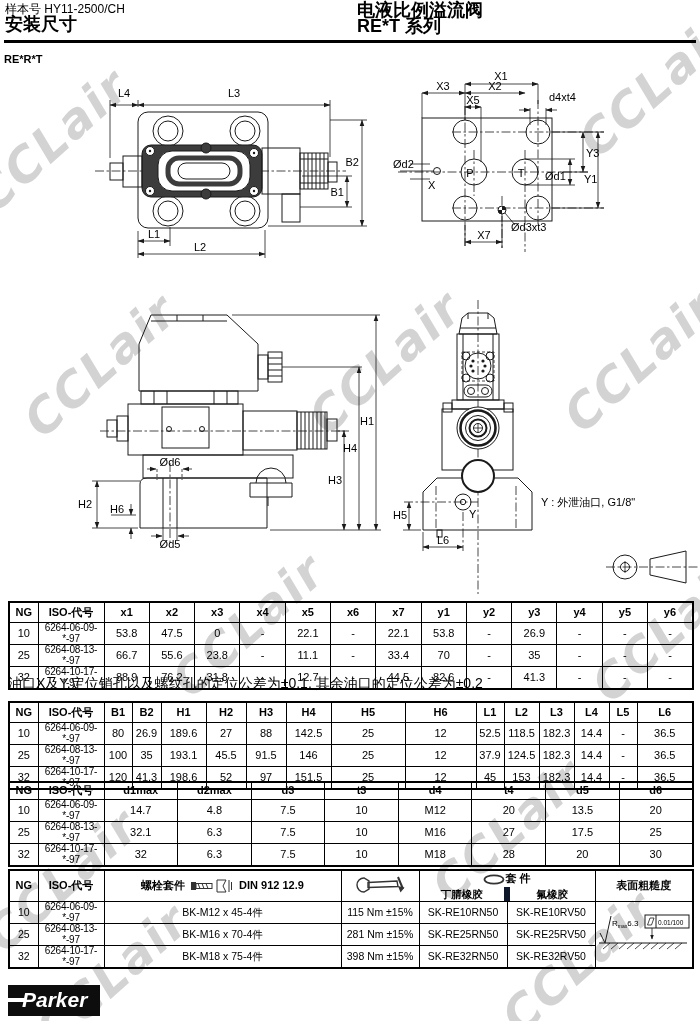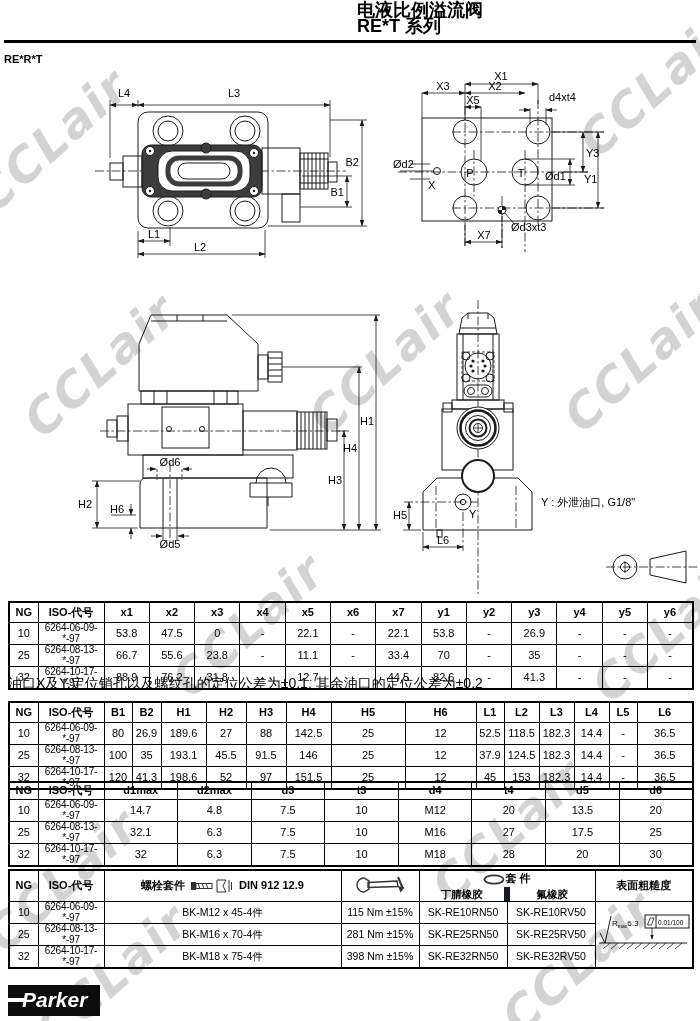--- a/index.html
+++ b/index.html
@@ -55,20 +55,24 @@
   <div class="wm" style="left:100px;top:365px">CCLair</div>
   <div class="wm" style="left:385px;top:362px">CCLair</div>
   <div class="wm" style="left:640px;top:360px">CCLair</div>
   <div class="wm" style="left:248px;top:625px">CCLair</div>
   <div class="wm" style="left:668px;top:630px">CCLair</div>
   <div class="wm" style="left:62px;top:880px">CCLair</div>
   <div class="wm" style="left:508px;top:830px">CCLair</div>
   <div class="wm" style="left:112px;top:975px">CCLair</div>
   <div class="wm" style="left:578px;top:962px">CCLair</div>
 
+  <div class="hdr-left layer">
+    <div class="h-small">样本号 HY11-2500/CH</div>
+    <div class="h-big">安装尺寸</div>
+  </div>
   <div class="hdr-right layer">
     <div class="h-big">电液比例溢流阀</div>
     <div class="h-big">RE*T 系列</div>
   </div>
   <div class="rule layer"></div>
   <div class="model layer">RE*R*T</div>
 
   <svg class="layer" width="700" height="1021" viewBox="0 0 700 1021">
     <defs>
       <marker id="ma" viewBox="0 0 10 10" refX="9" refY="5" markerWidth="9" markerHeight="9" orient="auto-start-reverse">

